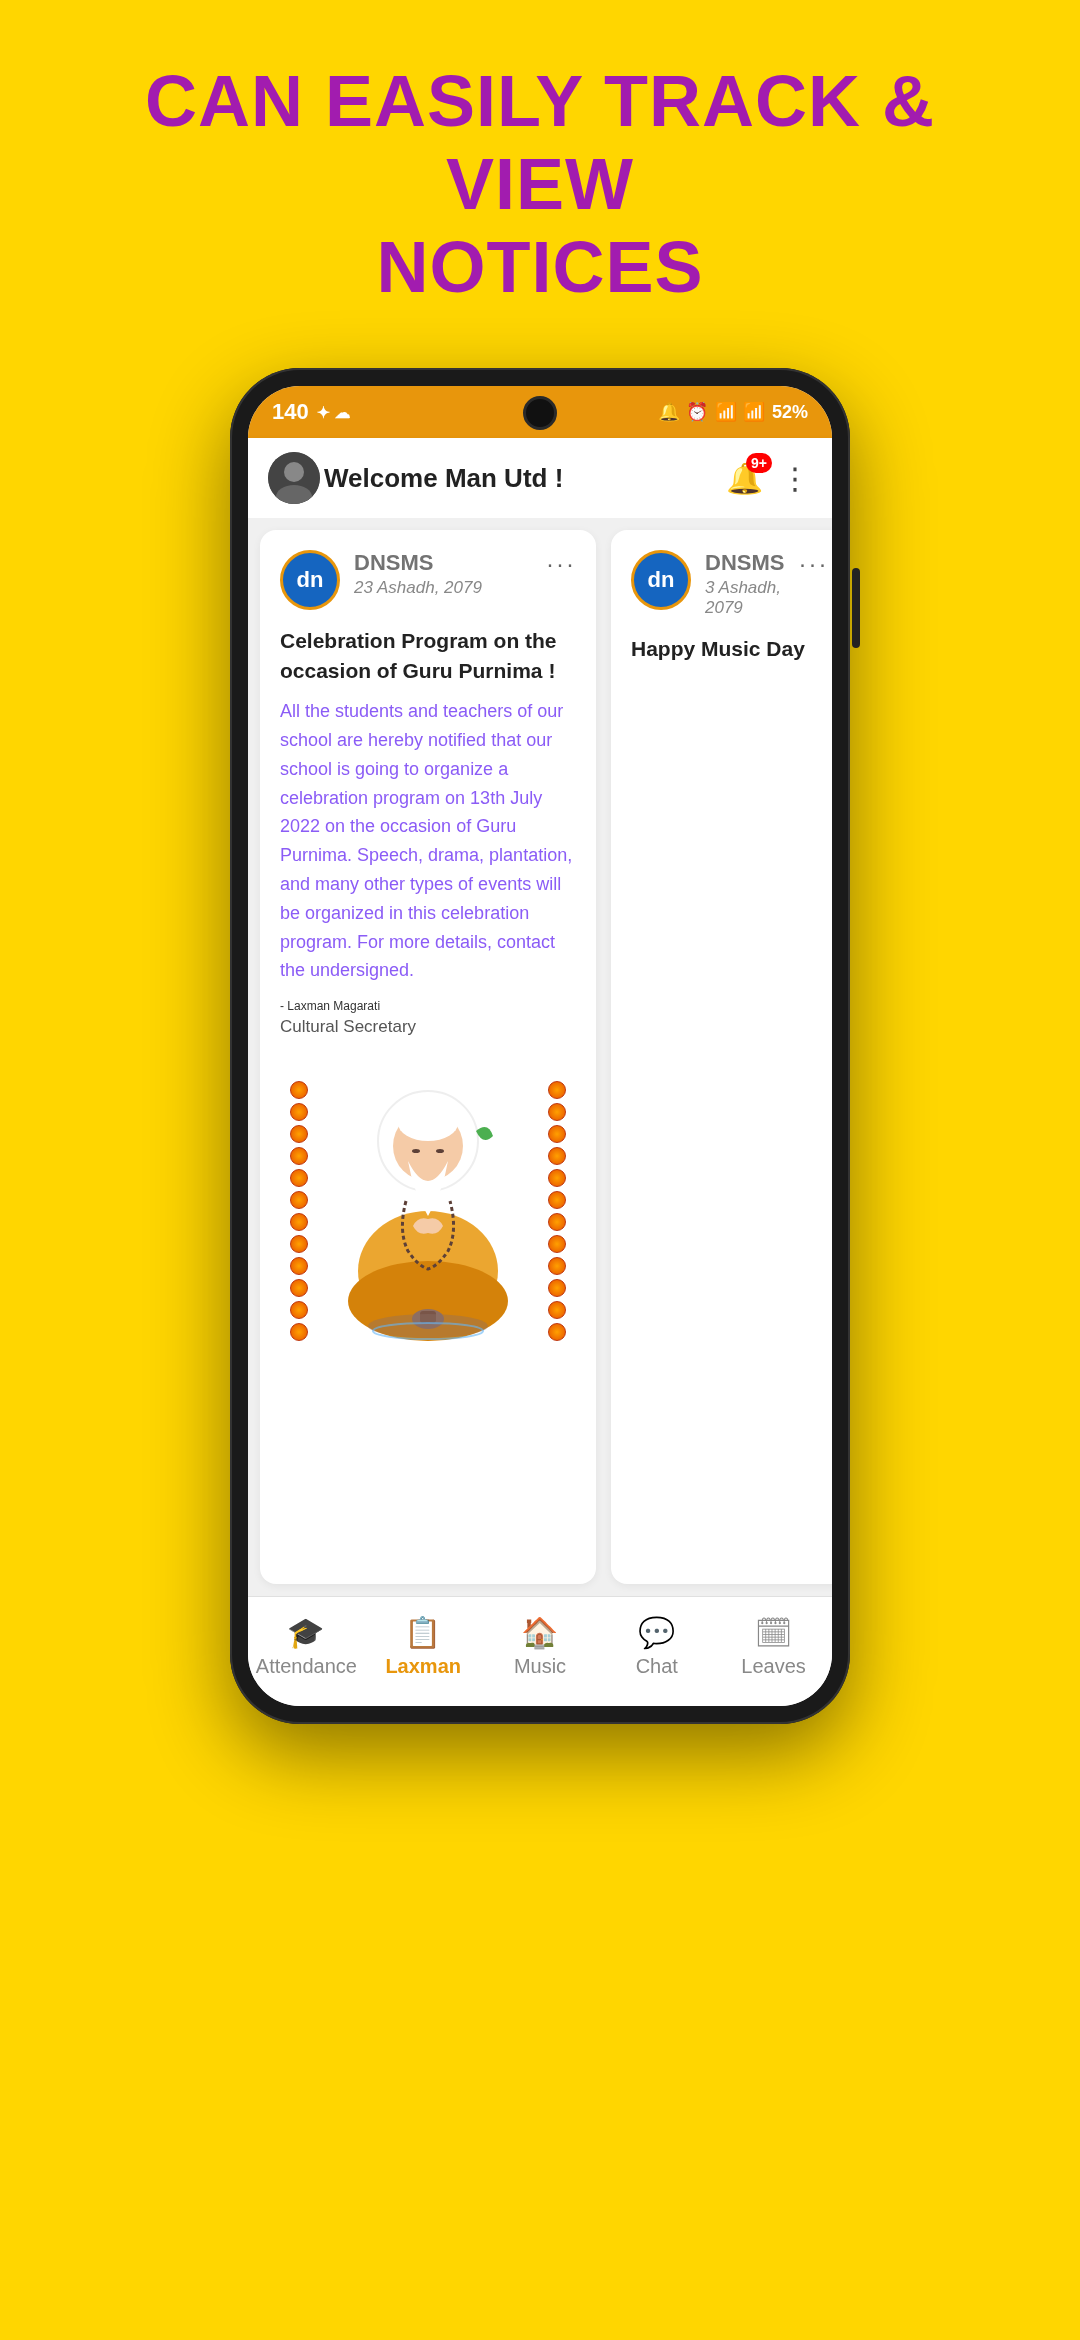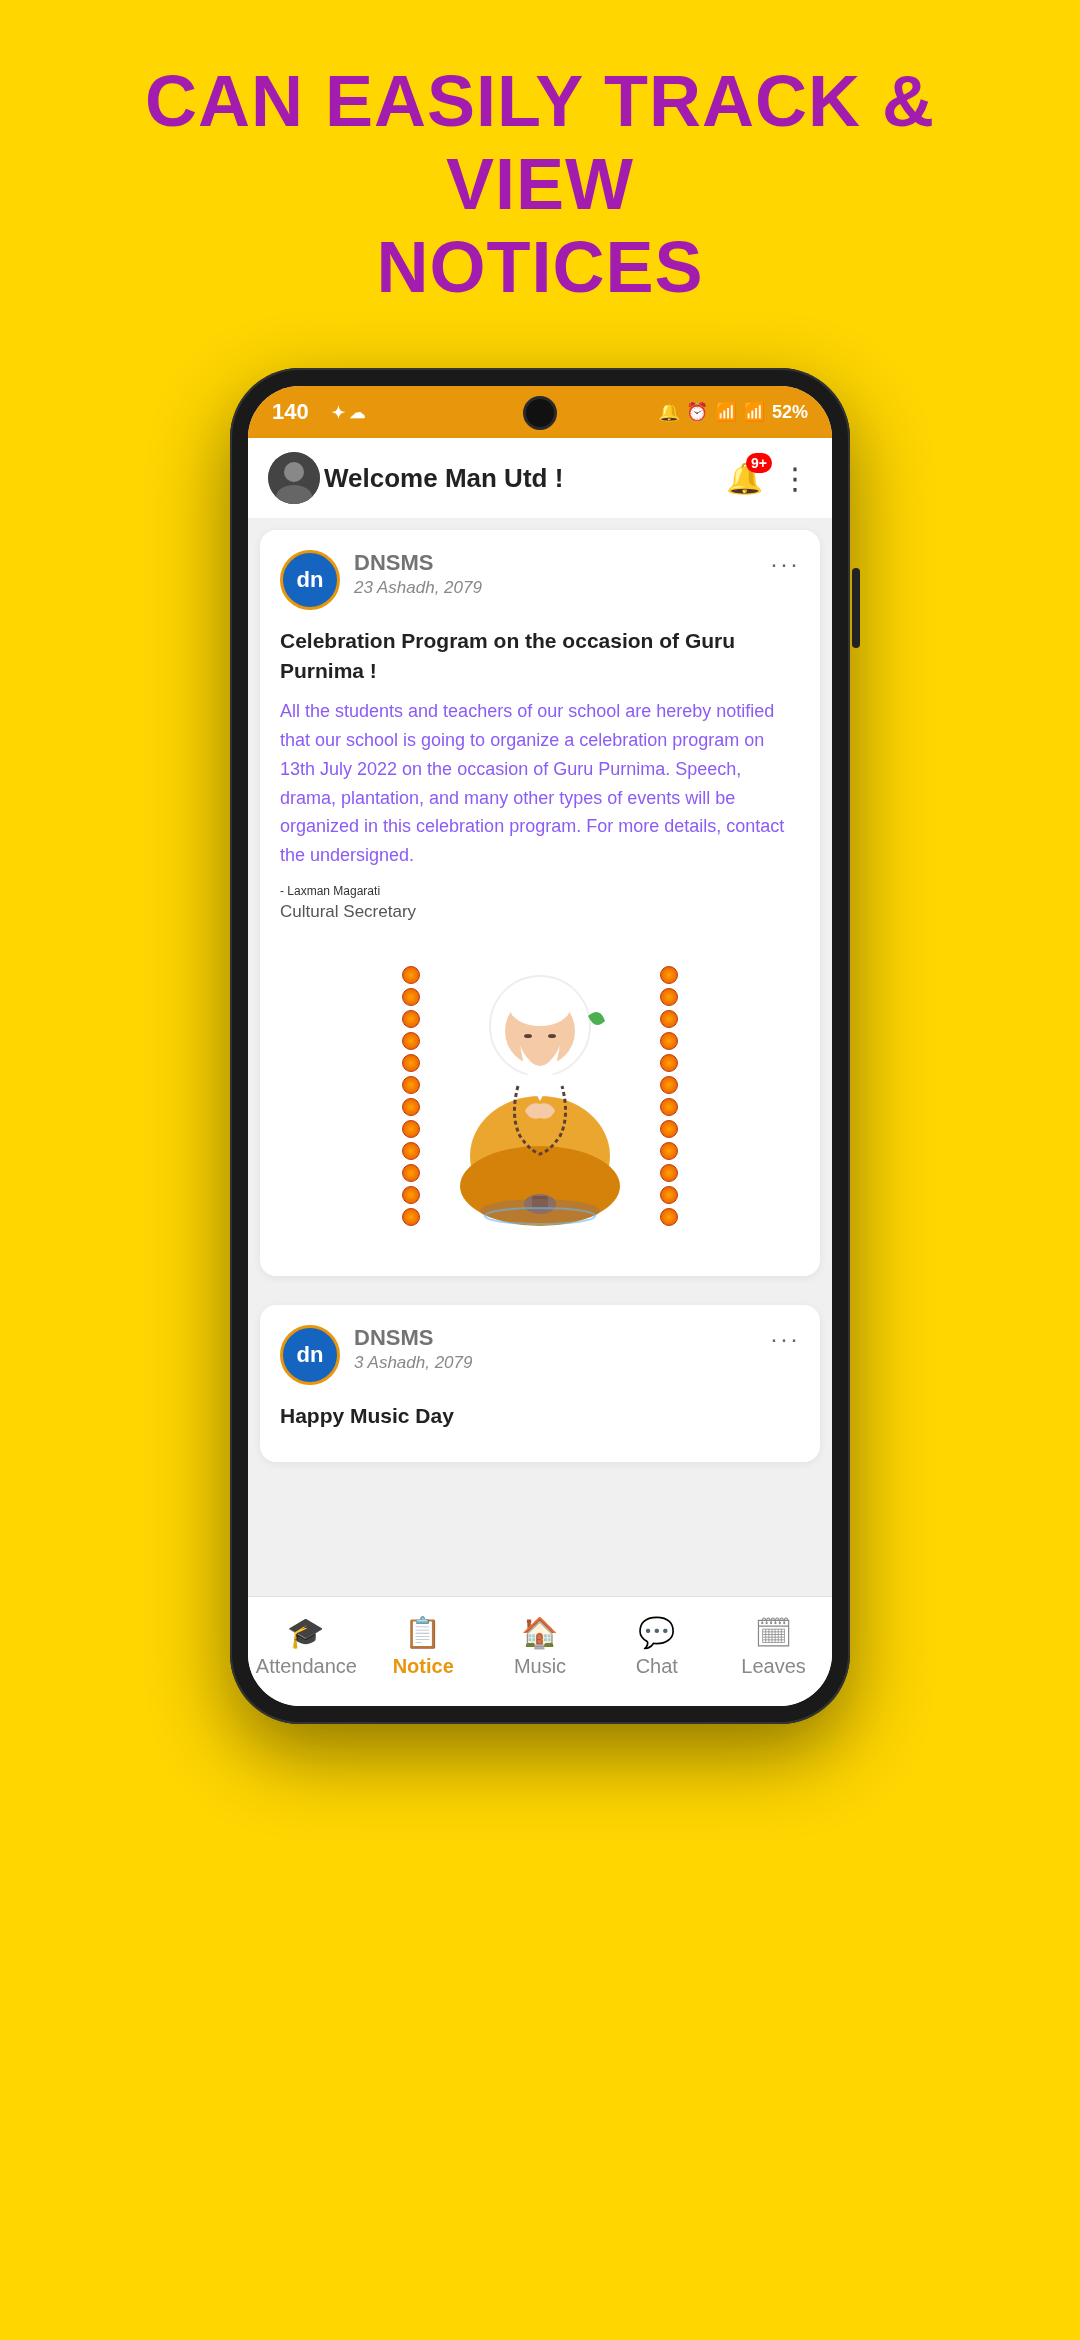--- a/index.html
+++ b/index.html
@@ -84,21 +84,21 @@
       justify-content: space-between;
       padding: 0 24px;
       color: white;
       font-size: 20px;
       font-weight: 600;
     }
 
     .status-left {
       display: flex;
       align-items: center;
-      gap: 23px;
+      gap: 8px;
     }
 
     .status-time {
       font-size: 22px;
       font-weight: 700;
     }
 
     .status-icons {
       display: flex;
       align-items: center;
@@ -176,22 +176,22 @@
       letter-spacing: 2px;
     }
 
     
     .feed {
       background: #f0f0f0;
       flex: 1;
       overflow-y: auto;
       padding: 12px;
       display: flex;
-      flex-direction: column;
-      gap: 29px;
+      flex-direction: row;
+      gap: 15px;
     }
 
     .notice-card {
       background: white;
       border-radius: 16px;
       padding: 20px;
       box-shadow: 0 2px 8px rgba(0,0,0,0.06);
     }
 
     .card-header {
@@ -498,21 +498,21 @@
 
       <div class="bottom-nav">
 
         <div class="nav-item">
           <span class="nav-icon">🎓</span>
           <span class="nav-label">Attendance</span>
         </div>
 
         <div class="nav-item">
           <span class="nav-icon active" style="color:#E8960C;">📋</span>
-          <span class="nav-label active" style="color:#E8960C; font-weight:700;">Notice</span>
+          <span class="nav-label active" style="color:#E8960C; font-weight:700;">Laxman</span>
         </div>
 
         <div class="nav-item">
           <span class="nav-icon">🏠</span>
           <span class="nav-label">Music</span>
         </div>
 
         <div class="nav-item">
           <span class="nav-icon">💬</span>
           <span class="nav-label">Chat</span>

